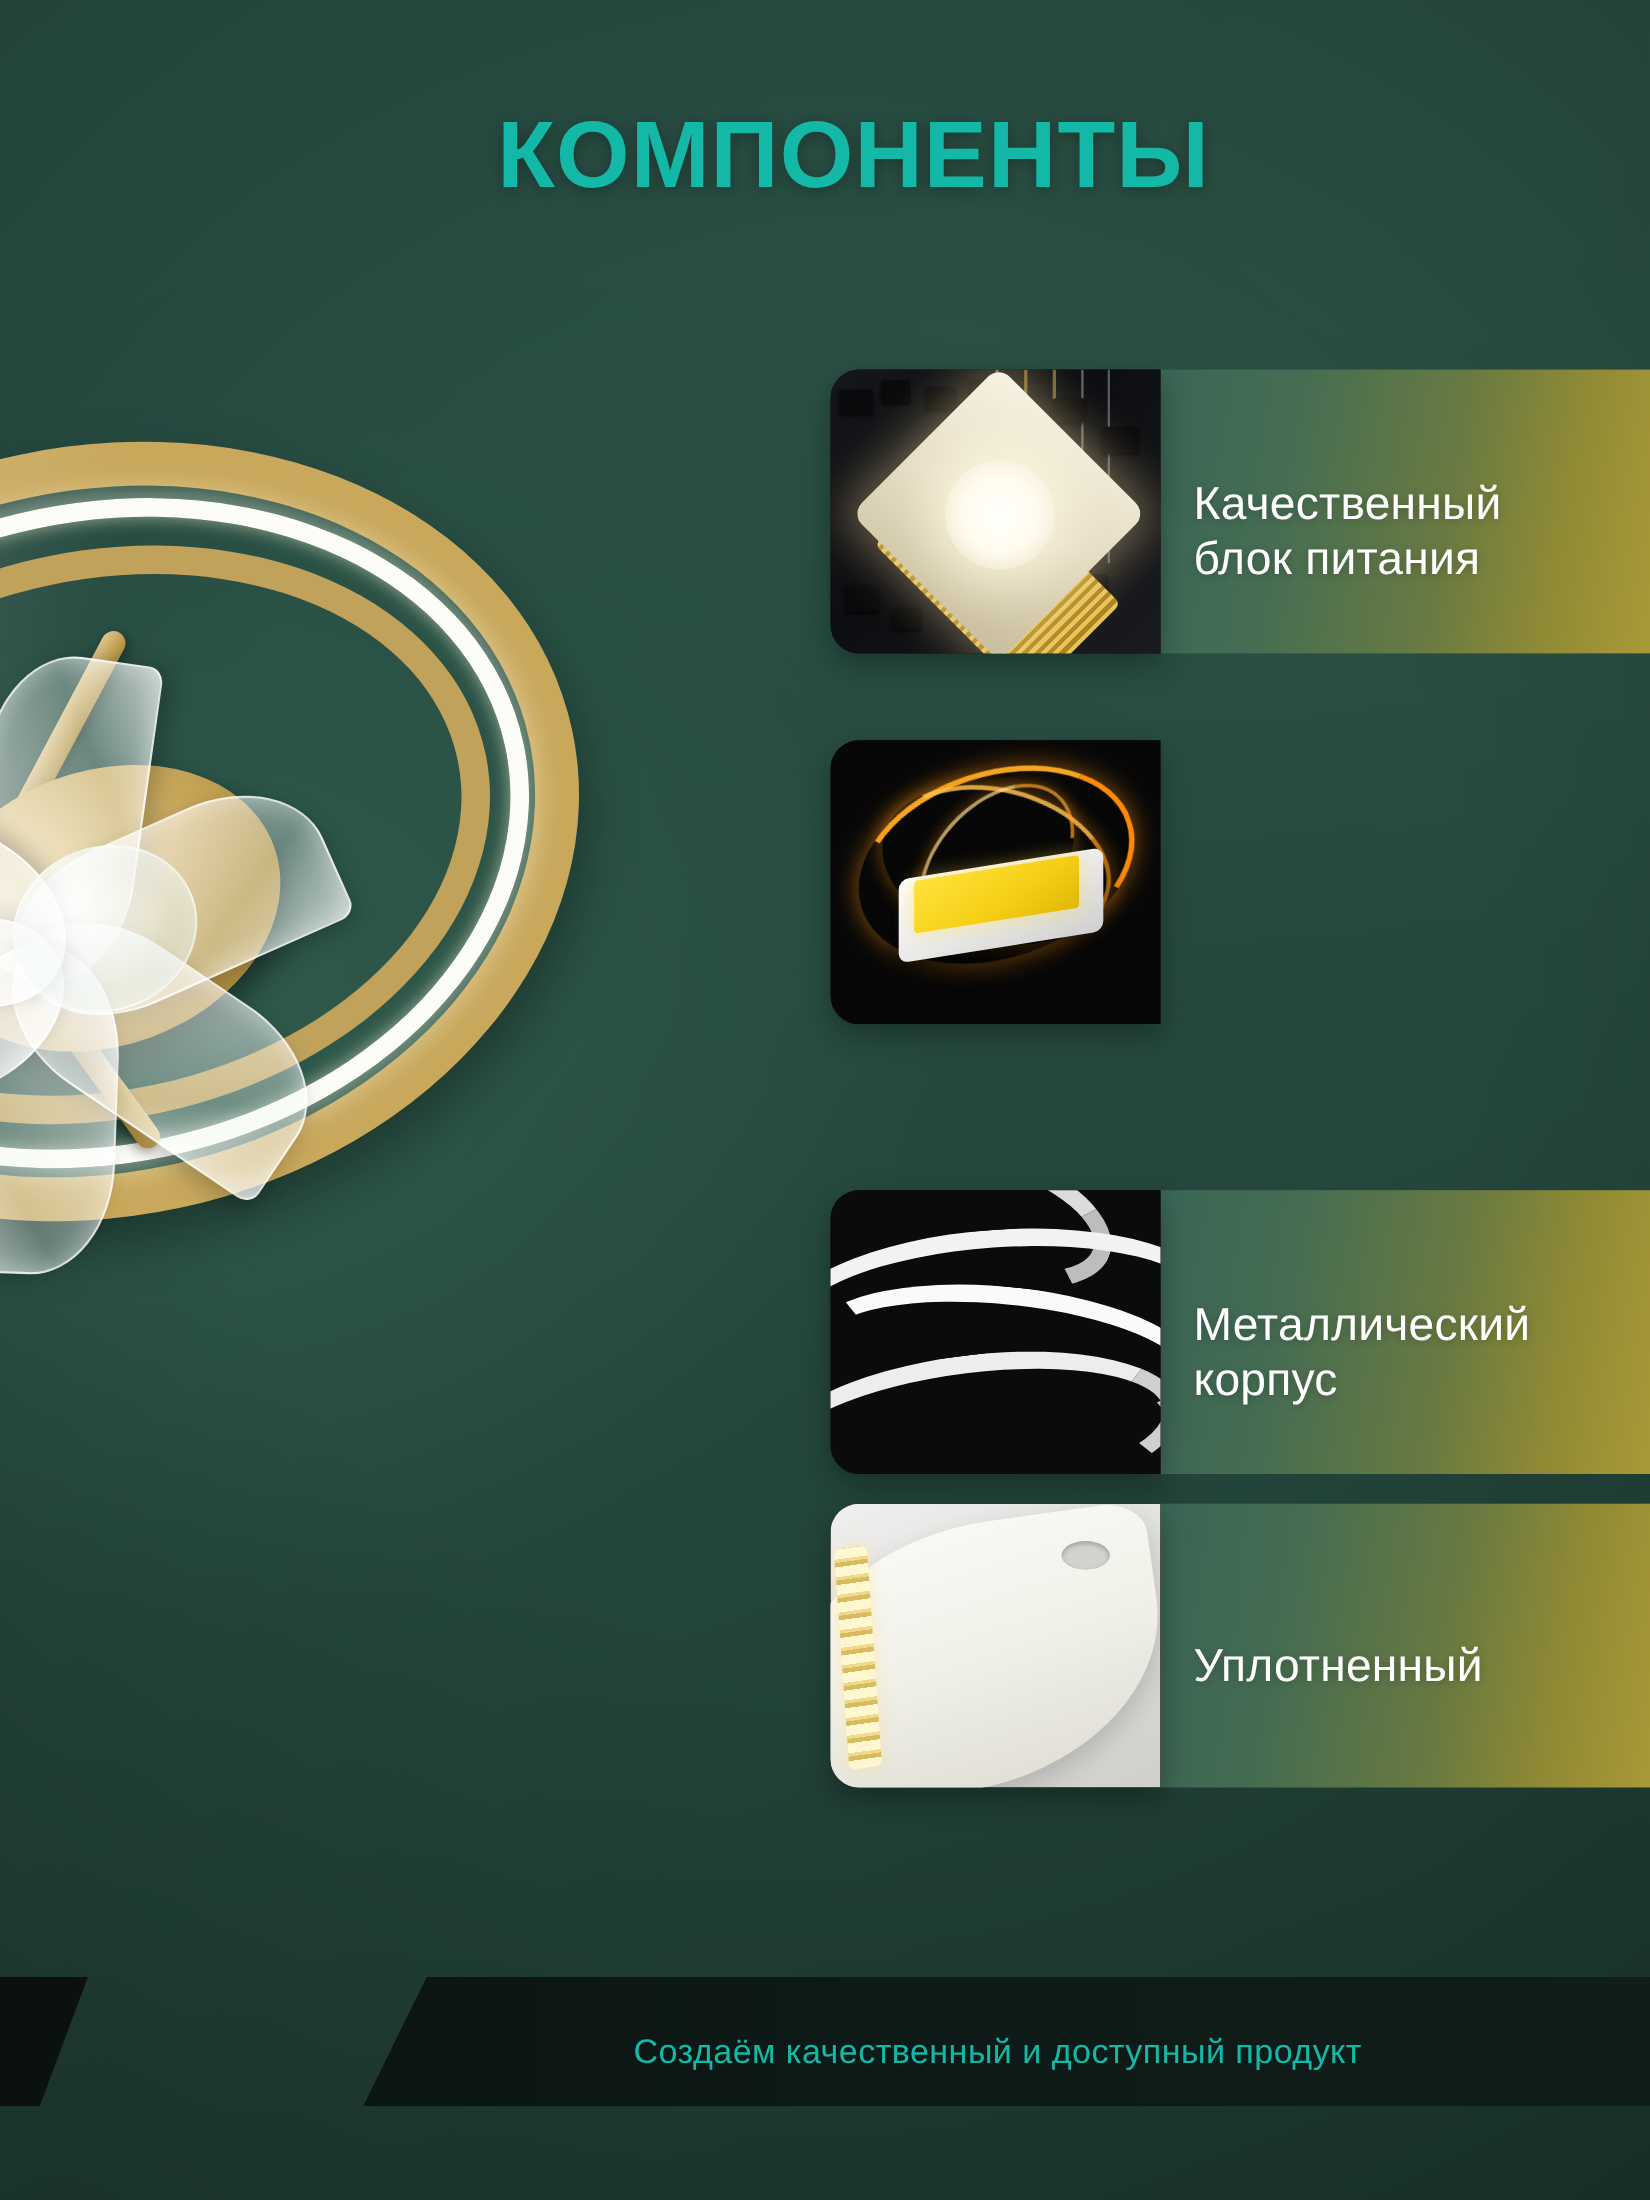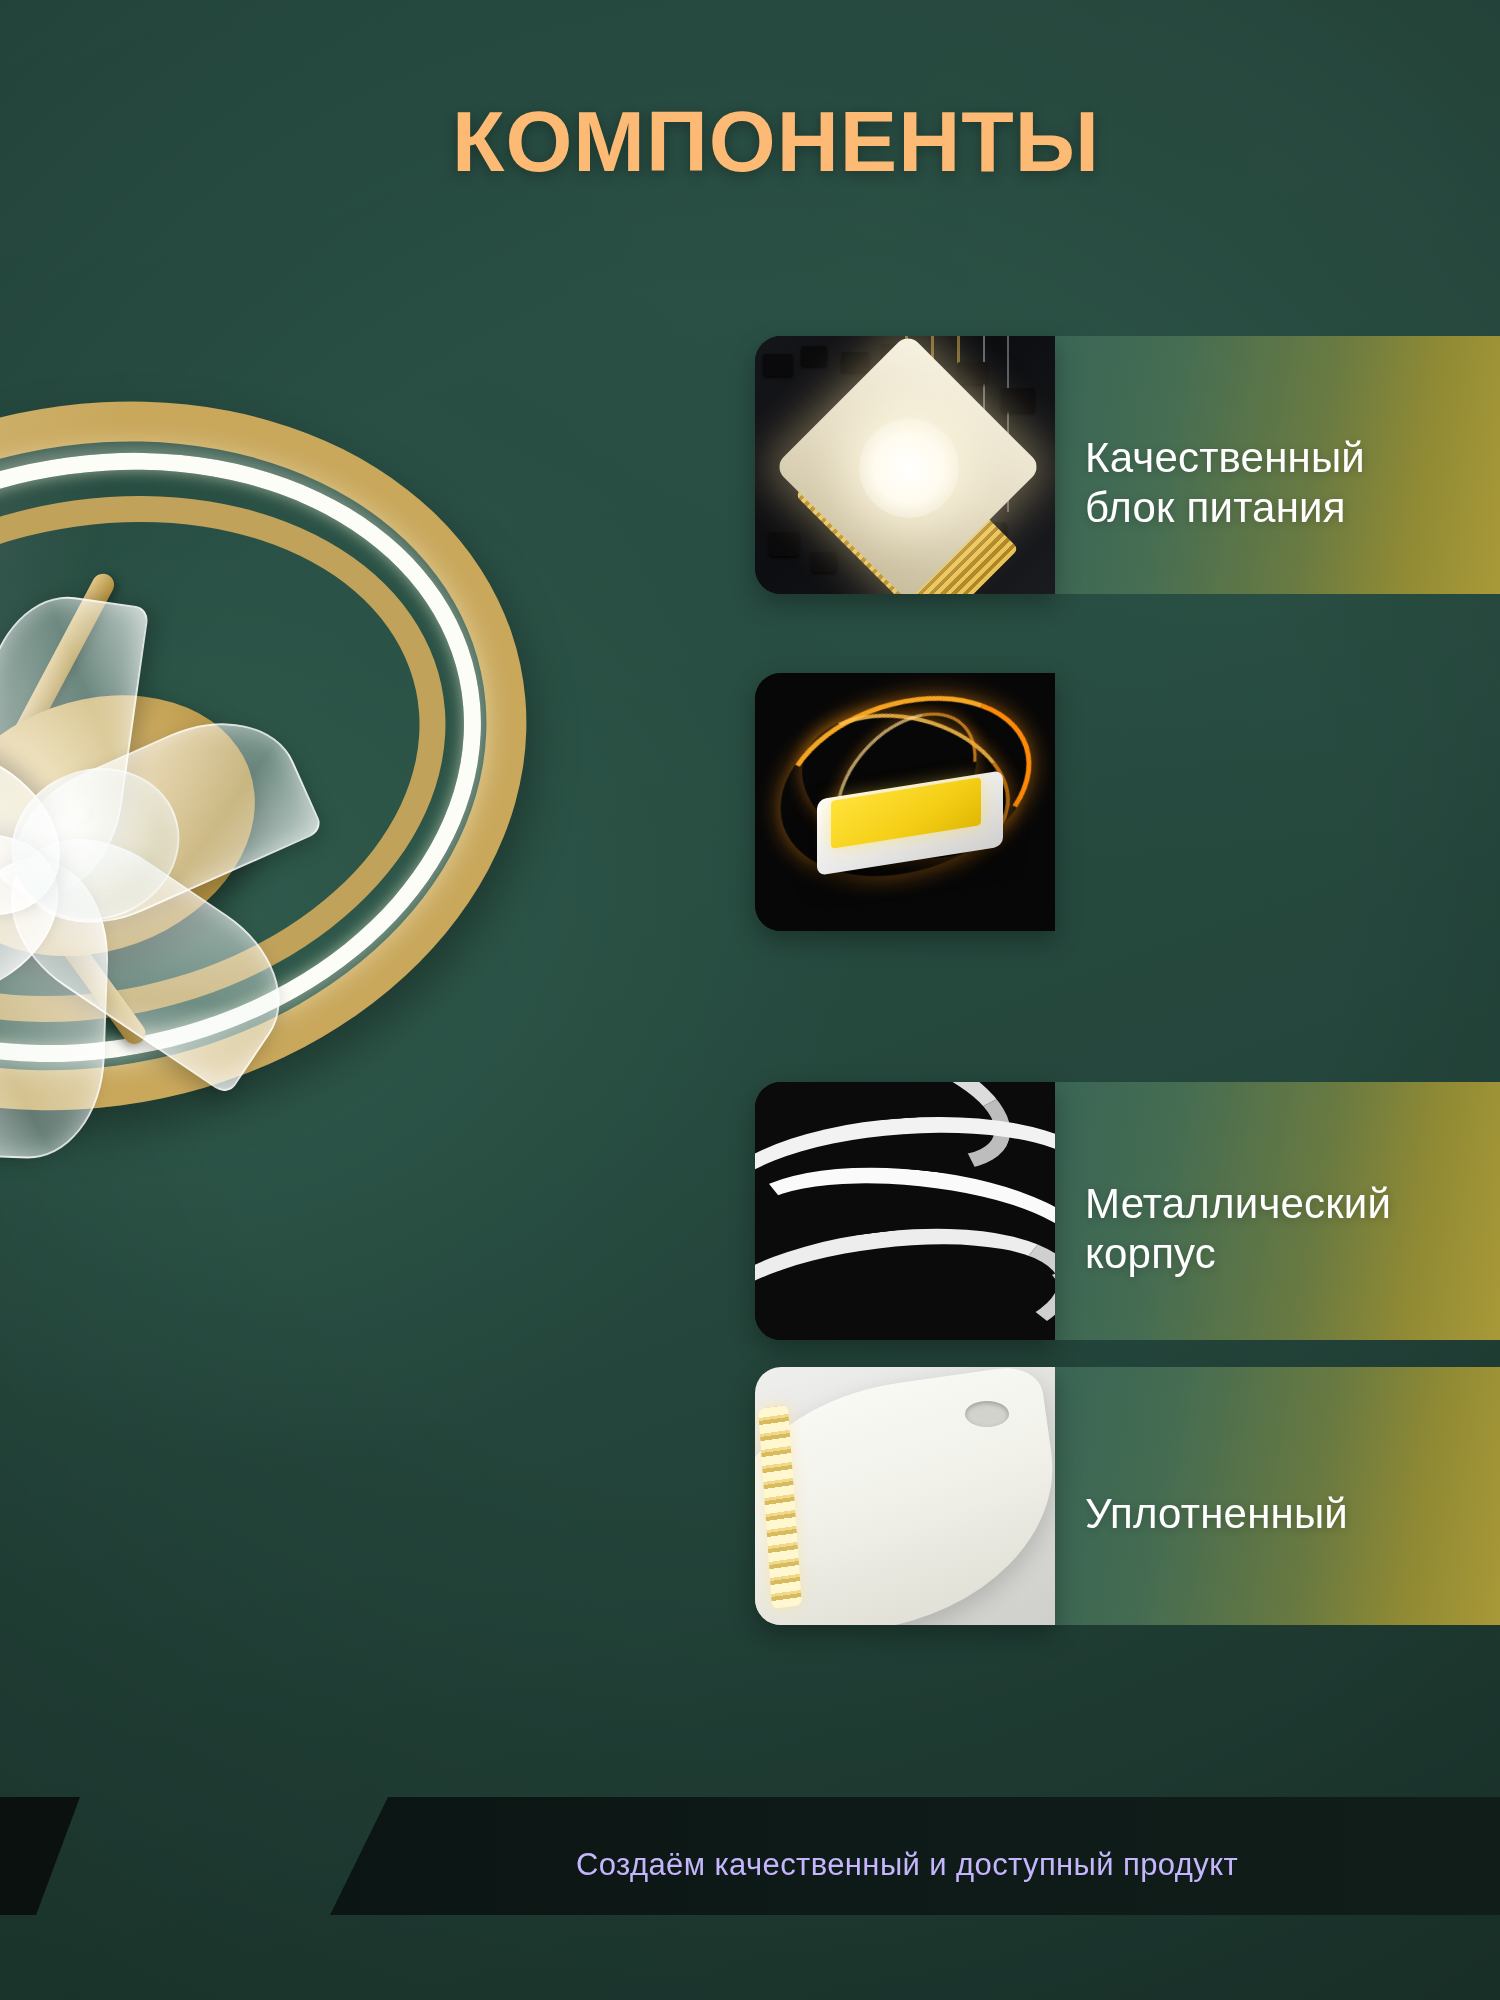--- a/index.html
+++ b/index.html
@@ -22,21 +22,21 @@
     position:absolute; inset:0;
     background:radial-gradient(ellipse 1300px 1300px at 50% 45%, rgba(0,0,0,0) 45%, rgba(0,0,0,0.22) 100%);
   }
 
   
   .title {
     position:absolute;
     left:0; right:0; top:92px;
     text-align:center;
     padding-left:52px;
-    color:#fdba74;
+    color:#14b8a6;
     font-size:86px;
     font-weight:bold;
     letter-spacing:1px;
     text-shadow:0 3px 14px rgba(0,0,0,0.30);
     white-space:nowrap;
   }
 
   
   .product {
     position:absolute;
@@ -269,21 +269,21 @@
     clip-path:polygon(58px 0, 100% 0, 100% 100%, 0 100%);
   }
   .footer-tab {
     position:absolute; left:-60px; top:17px; width:200px; height:118px;
     background:#0b110f;
     clip-path:polygon(0 0, 140px 0, 96px 100%, 0 100%);
   }
   .footer-text {
     position:absolute; left:330px; right:16px; top:17px; height:136px;
     display:flex; align-items:center; justify-content:center;
-    color:#c4b5fd;
+    color:#14b8a6;
     font-size:31px;
     letter-spacing:0.4px;
     white-space:nowrap;
   }
 </style>
 </head>
 <body>
 
 <div class="bg"></div>
 <div class="bg-vignette"></div>

